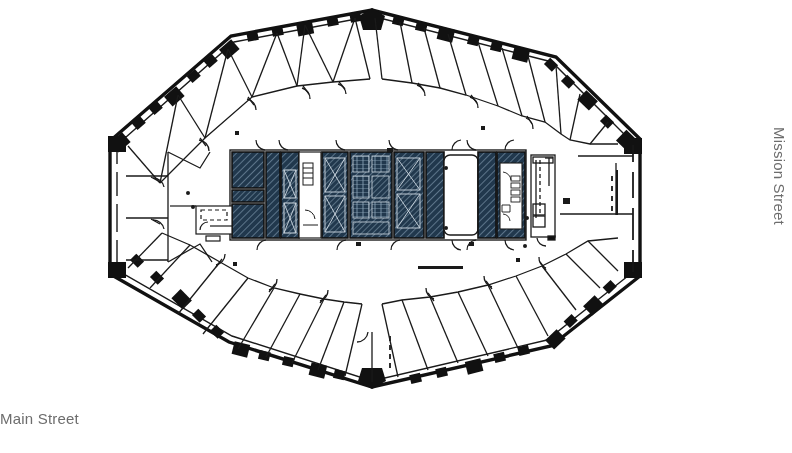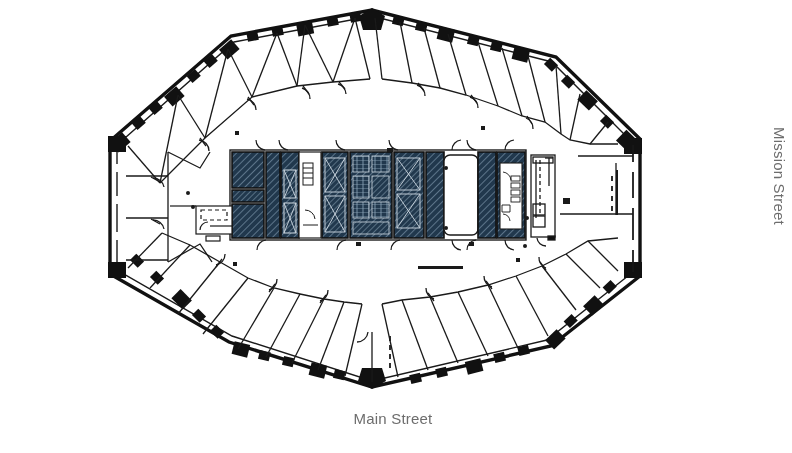--- a/index.html
+++ b/index.html
@@ -11,21 +11,21 @@
   #plan-root{position:absolute;inset:0;}
   svg#floorplan{display:block;width:792px;height:453px;}
   .street-label{
     position:absolute;color:#6d6d6d;font-size:15px;letter-spacing:.2px;
     font-family:"Liberation Sans","DejaVu Sans",sans-serif;white-space:nowrap;
   }
   #label-mission{
     right:4px;top:127px;
     writing-mode:vertical-rl;text-orientation:mixed;
   }
-  #label-main{left:0;right:6px;top:410px;text-align:center;}
+  #label-main{left:0;right:6px;top:410px;text-align:left;}
 </style>
 </head>
 <body>
 
 <div id="plan-root">
 
 <svg id="floorplan" viewBox="0 0 792 453" xmlns="http://www.w3.org/2000/svg">
 
   <defs>
 

